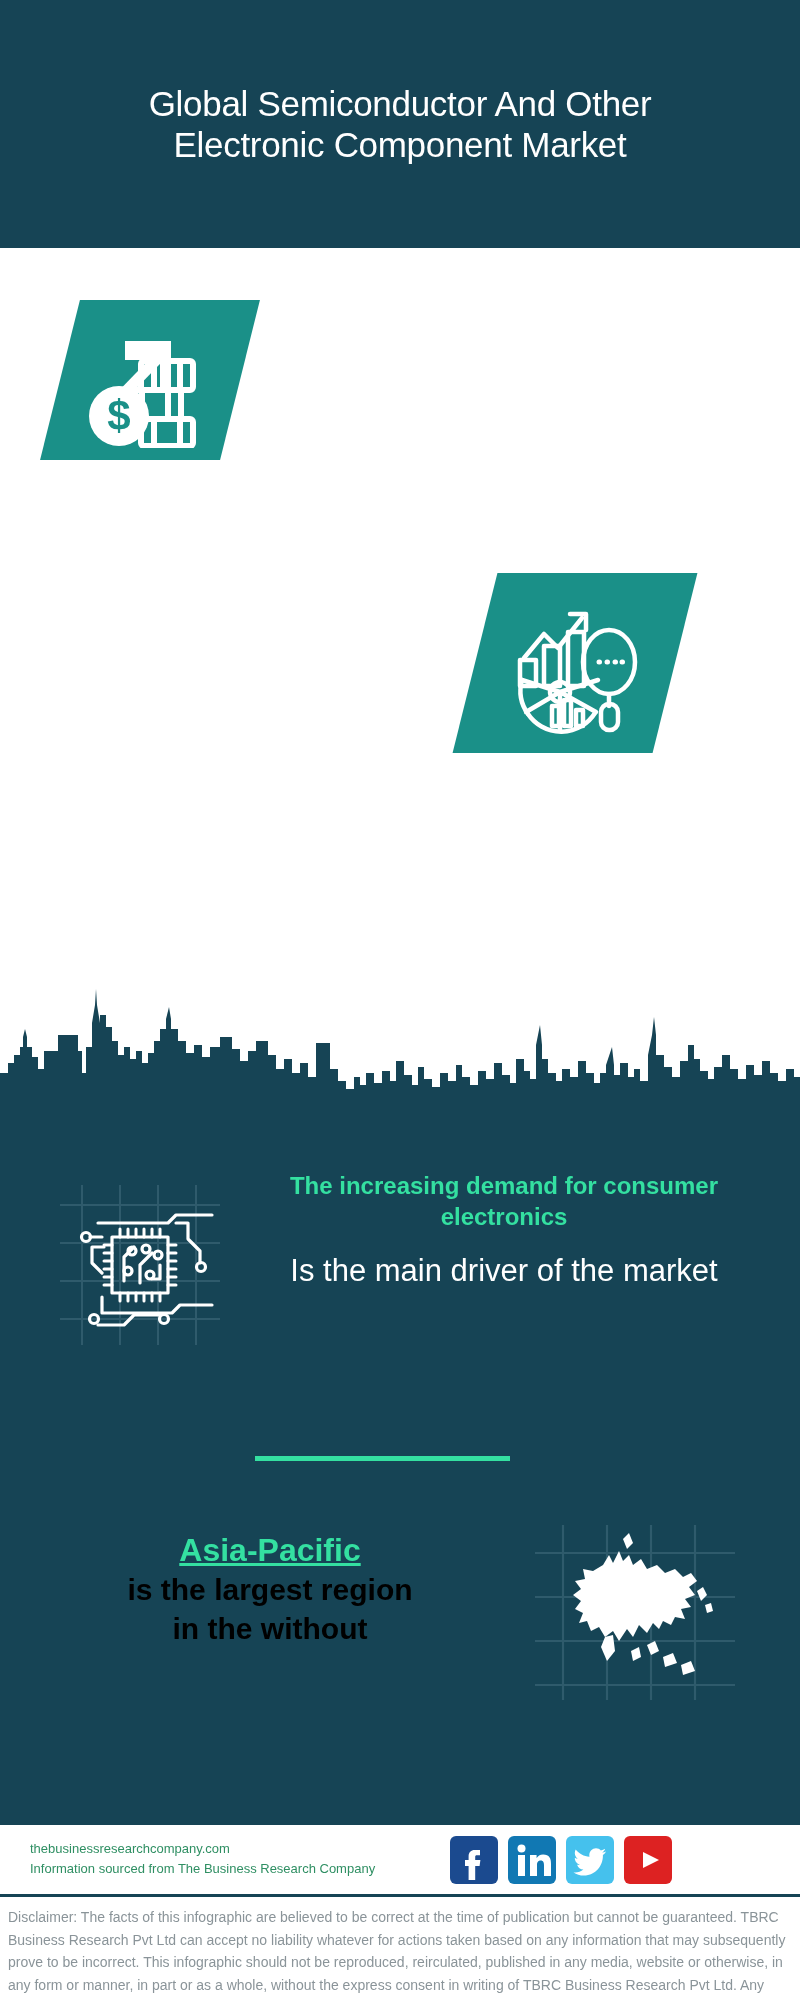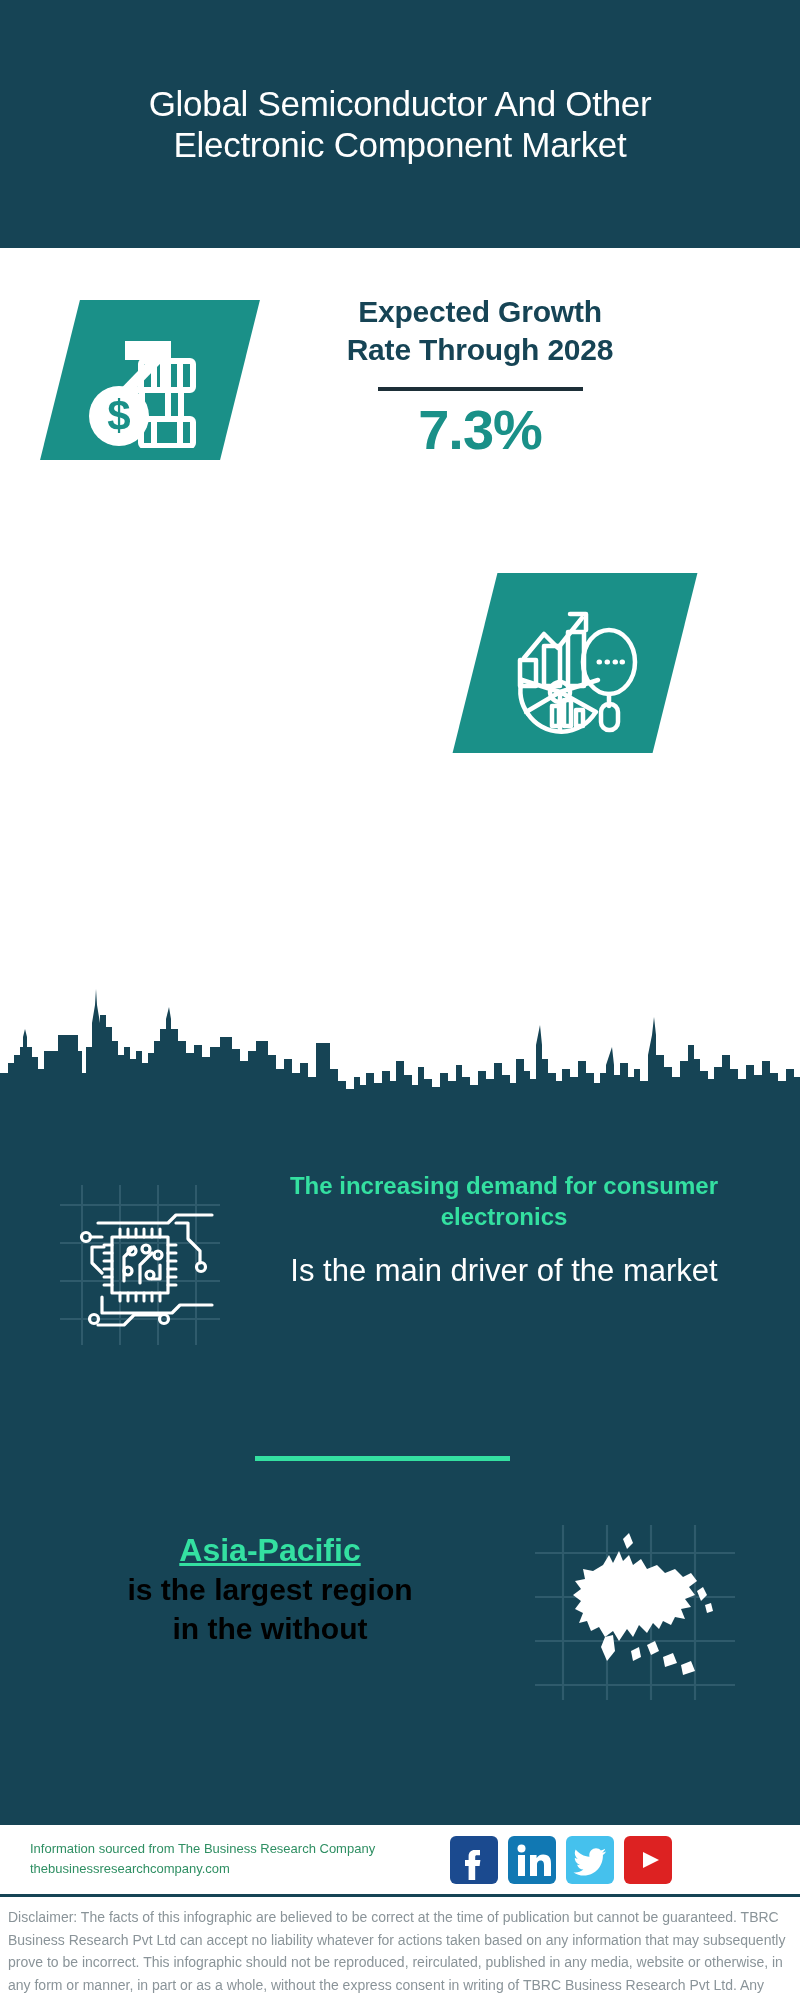--- a/index.html
+++ b/index.html
@@ -134,28 +134,20 @@
             <line x1="79" y1="106" x2="79" y2="133"></line>
             <line x1="105" y1="106" x2="105" y2="133"></line>
           </g>
 
           <circle cx="44" cy="103" r="30" fill="#fff"></circle>
           <text x="44" y="117" font-family="Liberation Sans, sans-serif" font-size="42" font-weight="bold" fill="#1a9088" text-anchor="middle">$</text>
         </svg>
       </div>
     </div>
 
-    <div class="stat1-text">
-      <div class="stat-head">
-        <div>Expected Growth</div>
-        <div>Rate Through 2028</div>
-      </div>
-      <div class="rule-dark"></div>
-      <div class="stat-value">7.3%</div>
-    </div>
   </div>
 
   <div class="stat2">
 
 
     <div class="para-icon" id="icon2">
       <div class="para-inner">
         <svg width="150" height="150" viewBox="0 0 150 150">
           <g stroke="#fff" stroke-width="4.5" fill="none" stroke-linecap="round" stroke-linejoin="round">
 
@@ -318,22 +310,22 @@
 
         <path d="M70,112 L78,110 L80,126 L72,136 L66,122 Z"></path>
 
         <path d="M88,14 L94,8 L98,18 L92,24 Z"></path>
       </g>
     </svg>
   </div>
 
   <div class="footer">
     <div class="footer-src">
+      <div>thebusinessresearchcompany.com</div>
       <div>Information sourced from The Business Research Company</div>
-      <div>thebusinessresearchcompany.com</div>
     </div>
 
     <a class="social" id="fb">
       <svg viewBox="0 0 48 48">
           <path fill="#fff" d="M29 14h-4.4c-3.6 0-6 2.4-6 6.2V24H15v6h3.6v14h6.6V30h4.4l.8-6h-5.2v-3.1c0-1.1.4-1.6 1.6-1.6H30V14z"></path>
         </svg>
     </a>
     <a class="social" id="li">
       <svg viewBox="0 0 48 48">
         <rect x="10" y="19" width="7" height="21" fill="#fff"></rect>

